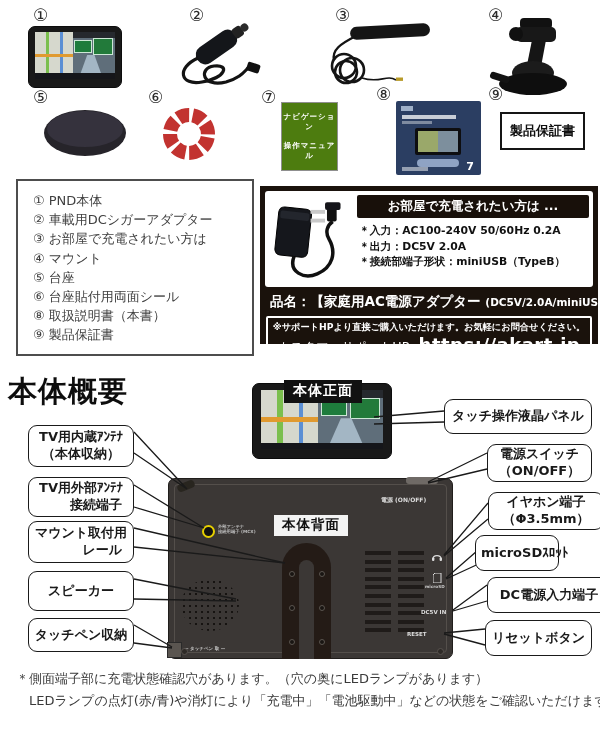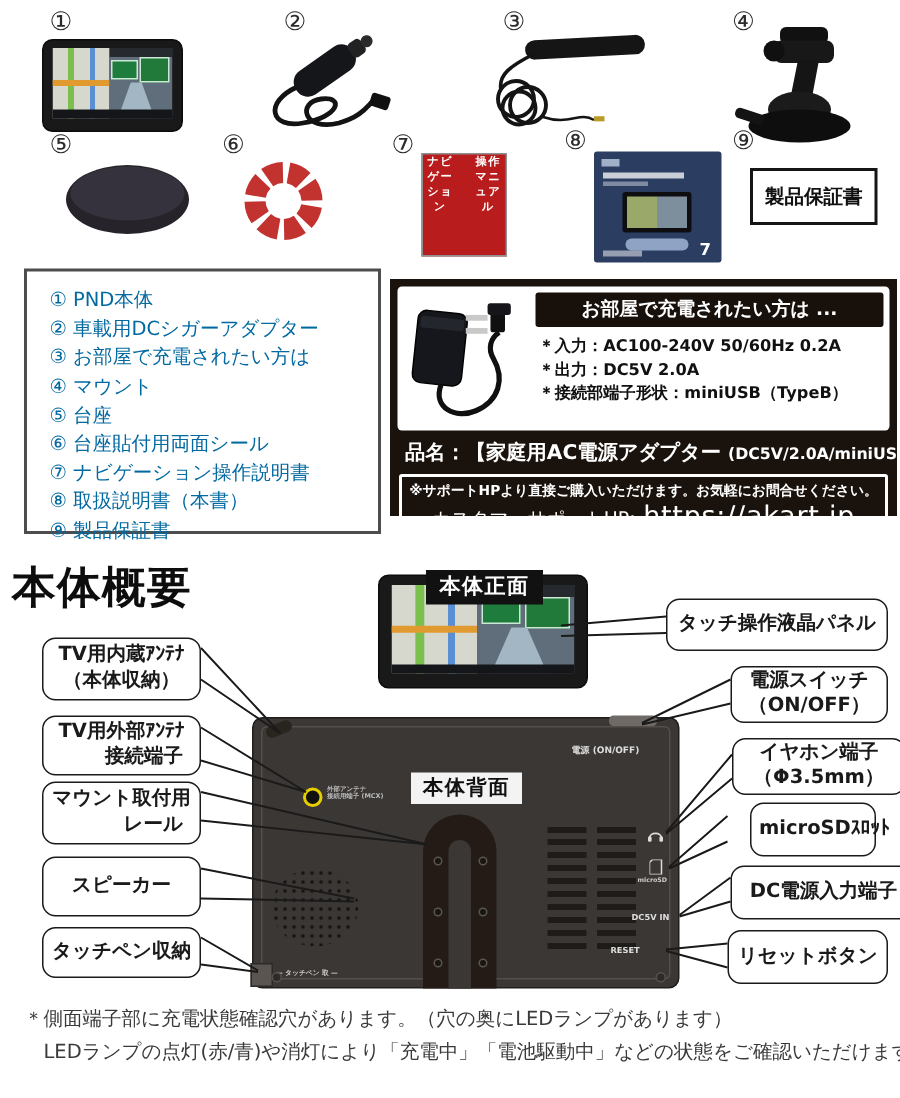--- a/index.html
+++ b/index.html
@@ -19,38 +19,38 @@
   .pane-hwy::before{content:"";position:absolute;left:0;top:0;width:100%;height:13%;background:#26292e;}
   .hwy-sign1{position:absolute;left:4%;top:16%;width:38%;height:24%;background:#1e7c3c;border:1px solid #cde8d6;}
   .hwy-sign2{position:absolute;right:4%;top:13%;width:44%;height:32%;background:#227a3a;border:1px solid #cde8d6;}
   .hwy-road{position:absolute;bottom:0;left:14%;width:58%;height:52%;background:#a3b6c4;
     clip-path:polygon(36% 0,64% 0,100% 100%,0 100%);}
   .dev-infobar{position:absolute;left:0;right:0;bottom:0;height:6px;background:#15161a;}
 
   
   .list-box{position:absolute;left:16px;top:179px;width:238px;height:177px;border:2px solid #4d4d4d;box-sizing:border-box;background:#fff;}
   .list-box ul{list-style:none;margin:0;padding:10px 0 0 15px;}
-  .list-box li{font-size:13px;line-height:19.2px;color:#0369a1;white-space:nowrap;}
+  .list-box li{font-size:13px;line-height:19.2px;color:#404040;white-space:nowrap;}
   .list-box .ln{margin-right:4px;}
 
   
   .ac-box{position:absolute;left:260px;top:186px;width:338px;height:158px;background:#1a120c;border-radius:0;
           padding:5px;box-sizing:border-box;}
   .ac-top{background:#fff;border-radius:3px;height:96px;display:flex;position:relative;}
   .ac-right{flex:1;padding:2px 3px 0 0;}
   .ac-header{background:#18100a;color:#fff;font-weight:bold;font-size:12.5px;text-align:center;
              padding:3px 0;border-radius:2px;margin:2px 1px 0 0;}
   .ac-specs{margin:5px 0 0 2px;font-size:10.8px;font-weight:bold;color:#111;line-height:15.5px;white-space:nowrap;}
   .ac-name{color:#fff;font-weight:bold;font-size:13.5px;padding:6px 0 5px 5px;white-space:nowrap;}
   .ac-name .sm{font-size:10.5px;}
   .ac-support{border:2px solid #fff;border-radius:2px;margin:0 1px;padding:3px 0 2px;text-align:center;color:#fff;}
   .ac-note{font-size:9.2px;font-weight:bold;}
   .ac-url-line{margin-top:0;white-space:nowrap;}
   .ac-url-label{font-size:12.5px;font-weight:normal;}
-  .ac-url{font-size:18px;font-weight:normal;letter-spacing:.5px;}
+  .ac-url{font-size:18px;font-weight:bold;letter-spacing:.5px;}
 
   
   .ov-heading{position:absolute;left:8px;top:372px;font-size:29px;font-weight:bold;color:#0d0d0d;letter-spacing:1px;}
   .bubble{position:absolute;background:#fff;border:1.6px solid #1a1a1a;border-radius:9px;display:flex;
           flex-direction:column;justify-content:center;padding:1px 5px;font-size:13px;font-weight:600;
           color:#1a1a1a;text-align:center;line-height:1.3;box-sizing:border-box;z-index:5;white-space:nowrap;}
   .bubble .al-r{text-align:right;padding-right:6px;}
   .dev-label-dark{position:absolute;background:#111;color:#fff;font-size:14px;font-weight:bold;
                   padding:2px 9px 3px;z-index:6;letter-spacing:1px;}
   .dev-label-light{position:absolute;background:#f3f3f3;color:#111;font-size:13.5px;font-weight:bold;
@@ -69,22 +69,22 @@
   .rail-slot{position:absolute;left:17px;top:17px;width:15px;height:99px;background:#3b3735;border-radius:8px 8px 0 0;}
   .screw{position:absolute;width:4px;height:4px;border-radius:50%;background:#191512;border:1px solid #5a554f;box-sizing:content-box;}
   .vent{position:absolute;width:26px;height:84px;background:repeating-linear-gradient(#1f1b19 0 4px,transparent 4px 8.6px);}
   .spk{position:absolute;left:12px;top:100px;width:58px;height:52px;border-radius:50%;
        background-image:radial-gradient(#161311 1.1px,transparent 1.4px);background-size:6px 6px;}
   .pen-slot{position:absolute;left:-2px;top:163px;width:13px;height:14px;background:#5a5550;border:1px solid #2a2a2a;}
   .bscrew{position:absolute;width:5px;height:5px;border-radius:50%;background:#2e2a27;border:1px solid #57524e;}
 
   
   .disc-b{position:absolute;border-radius:50%;}
-  .book-black{position:absolute;left:281px;top:102px;width:57px;height:69px;background:#b91c1c;border:1px solid #8f8f8f;
-      display:flex;flex-direction:row;justify-content:center;gap:9px;text-align:center;color:#fff;
+  .book-black{position:absolute;left:281px;top:102px;width:57px;height:69px;background:#4d7c0f;border:1px solid #8f8f8f;
+      display:flex;flex-direction:column;justify-content:center;gap:9px;text-align:center;color:#fff;
       font-size:7.5px;font-weight:bold;letter-spacing:1px;box-sizing:border-box;}
   .book-blue{position:absolute;left:396px;top:101px;width:85px;height:74px;background:#2b3e62;border-radius:2px;}
   .warranty{position:absolute;left:500px;top:112px;width:85px;height:38px;background:#fff;border:2.2px solid #151515;
       display:flex;align-items:center;justify-content:center;font-size:13px;font-weight:bold;color:#111;box-sizing:border-box;}
   .footnote{position:absolute;font-size:13px;color:#3a3a3a;white-space:nowrap;}
 </style>
 </head>
 <body>
 
 <div class="page">
@@ -170,21 +170,20 @@
   </div>
 
   <div class="list-box">
     <ul>
       <li><span class="ln">①</span><span>PND本体</span></li>
       <li><span class="ln">②</span><span>車載用DCシガーアダプター</span></li>
       <li><span class="ln">③</span><span>お部屋で充電されたい方は</span></li>
       <li><span class="ln">④</span><span>マウント</span></li>
       <li><span class="ln">⑤</span><span>台座</span></li>
       <li><span class="ln">⑥</span><span>台座貼付用両面シール</span></li>
-      <li><span class="ln">⑦</span><span>ナビゲーション操作説明書</span></li>
       <li><span class="ln">⑧</span><span>取扱説明書（本書）</span></li>
       <li><span class="ln">⑨</span><span>製品保証書</span></li>
     </ul>
   </div>
 
   <div class="ac-box">
     <div class="ac-top">
       <svg width="92" height="95" viewBox="0 0 95 95">
         <g transform="rotate(6 30 42)">
           <rect x="12" y="16" width="34" height="50" rx="6" fill="#15171c" stroke="#000"></rect>
@@ -312,21 +311,21 @@
     <span>電源スイッチ</span>
     <span>（ON/OFF）</span>
   </div>
   <div class="bubble" style="left:444px;top:399px;width:148px;height:35px">
     <span>タッチ操作液晶パネル</span>
   </div>
   <div class="bubble" style="left:488px;top:492px;width:116px;height:38px">
     <span>イヤホン端子</span>
     <span>（Φ3.5mm）</span>
   </div>
-  <div class="bubble" style="left:500px;top:535px;width:84px;height:36px">
+  <div class="bubble" style="left:475px;top:535px;width:84px;height:36px">
     <span>microSDｽﾛｯﾄ</span>
   </div>
   <div class="bubble" style="left:487px;top:577px;width:124px;height:36px">
     <span>DC電源入力端子</span>
   </div>
   <div class="bubble" style="left:485px;top:620px;width:107px;height:36px">
     <span>リセットボタン</span>
   </div>
 
   <div class="footnote" style="left:16px;top:670px">＊側面端子部に充電状態確認穴があります。（穴の奥にLEDランプがあります）</div>

